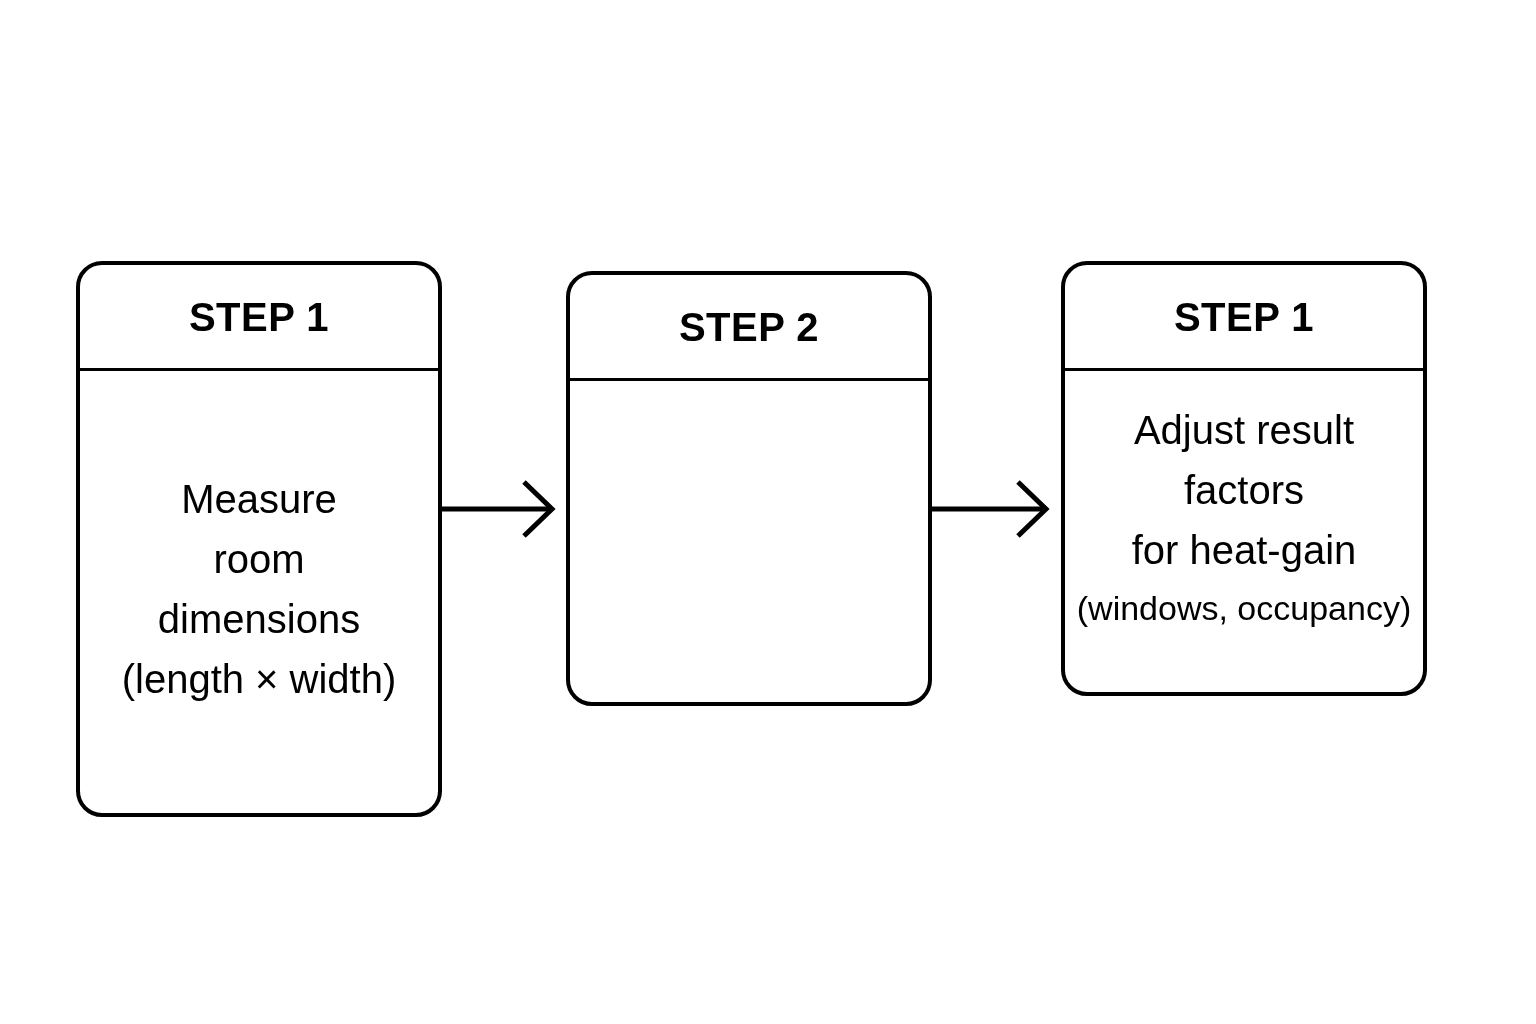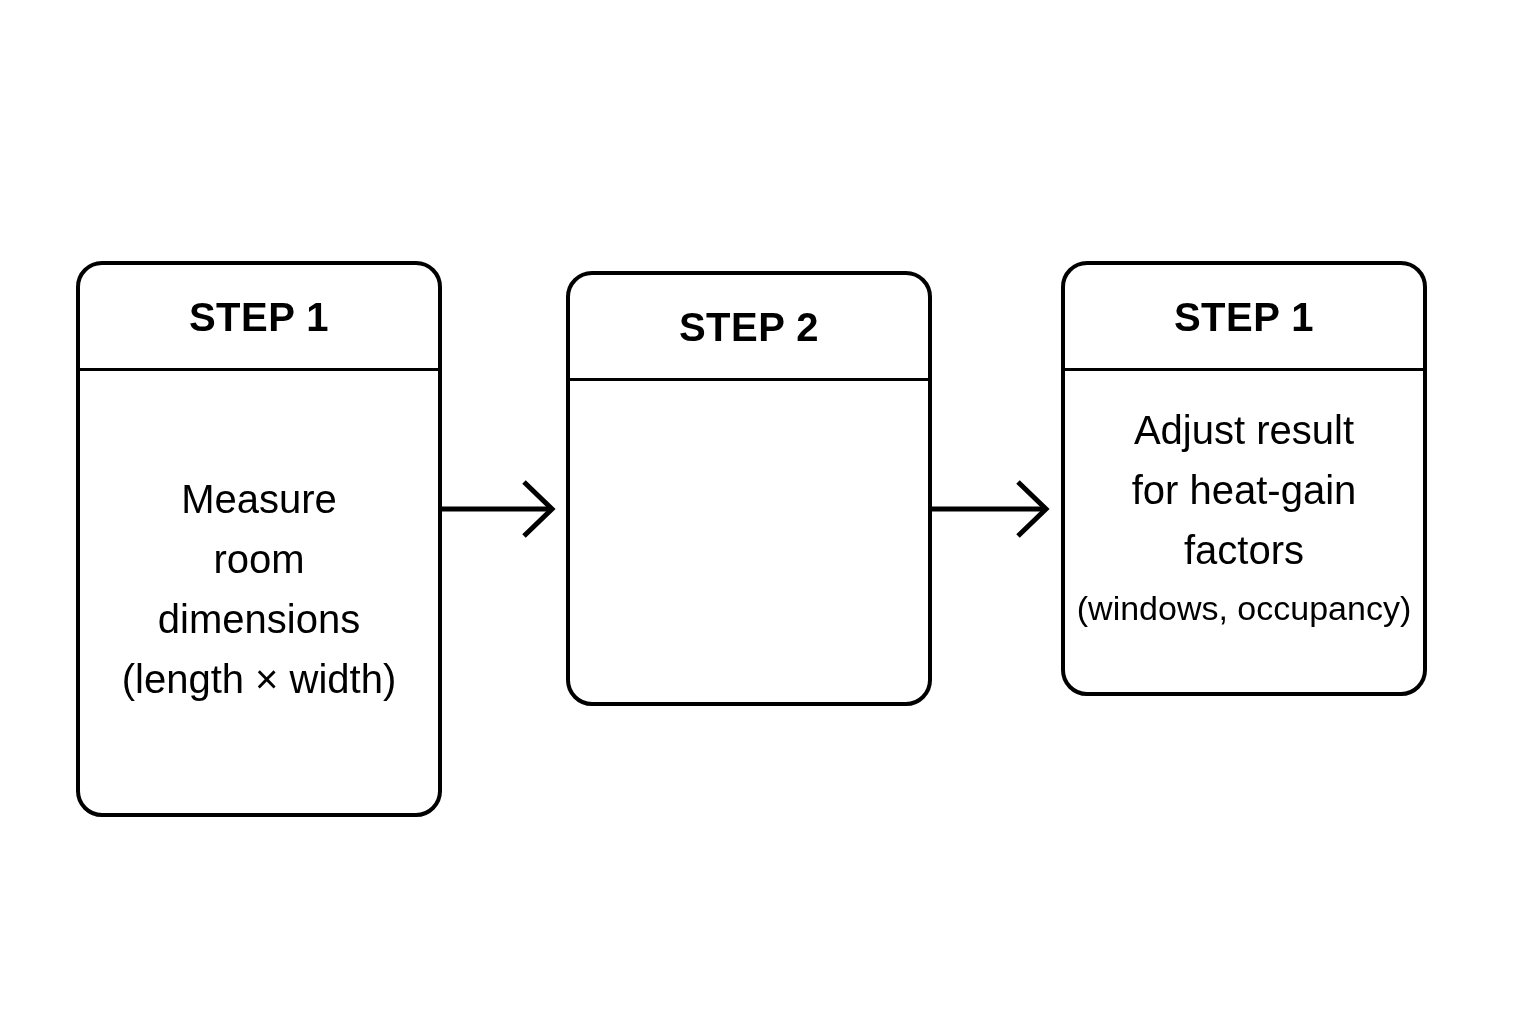--- a/index.html
+++ b/index.html
@@ -131,19 +131,19 @@
       <polyline points="88,8 116,35 88,62" fill="none" stroke="#000000" stroke-width="5" stroke-linecap="butt" stroke-linejoin="miter"></polyline>
     </svg>
   </div>
 
   <div class="step-box" id="step-box-3">
     <div class="step-header">
       <div class="step-title">STEP 1</div>
     </div>
     <div class="step-body">
       <div class="body-line">Adjust result</div>
+      <div class="body-line">factors</div>
       <div class="body-line">for heat-gain</div>
-      <div class="body-line">factors</div>
       <div class="body-line small">(windows, occupancy)</div>
     </div>
   </div>
 
 </div>
 
 </body></html>

